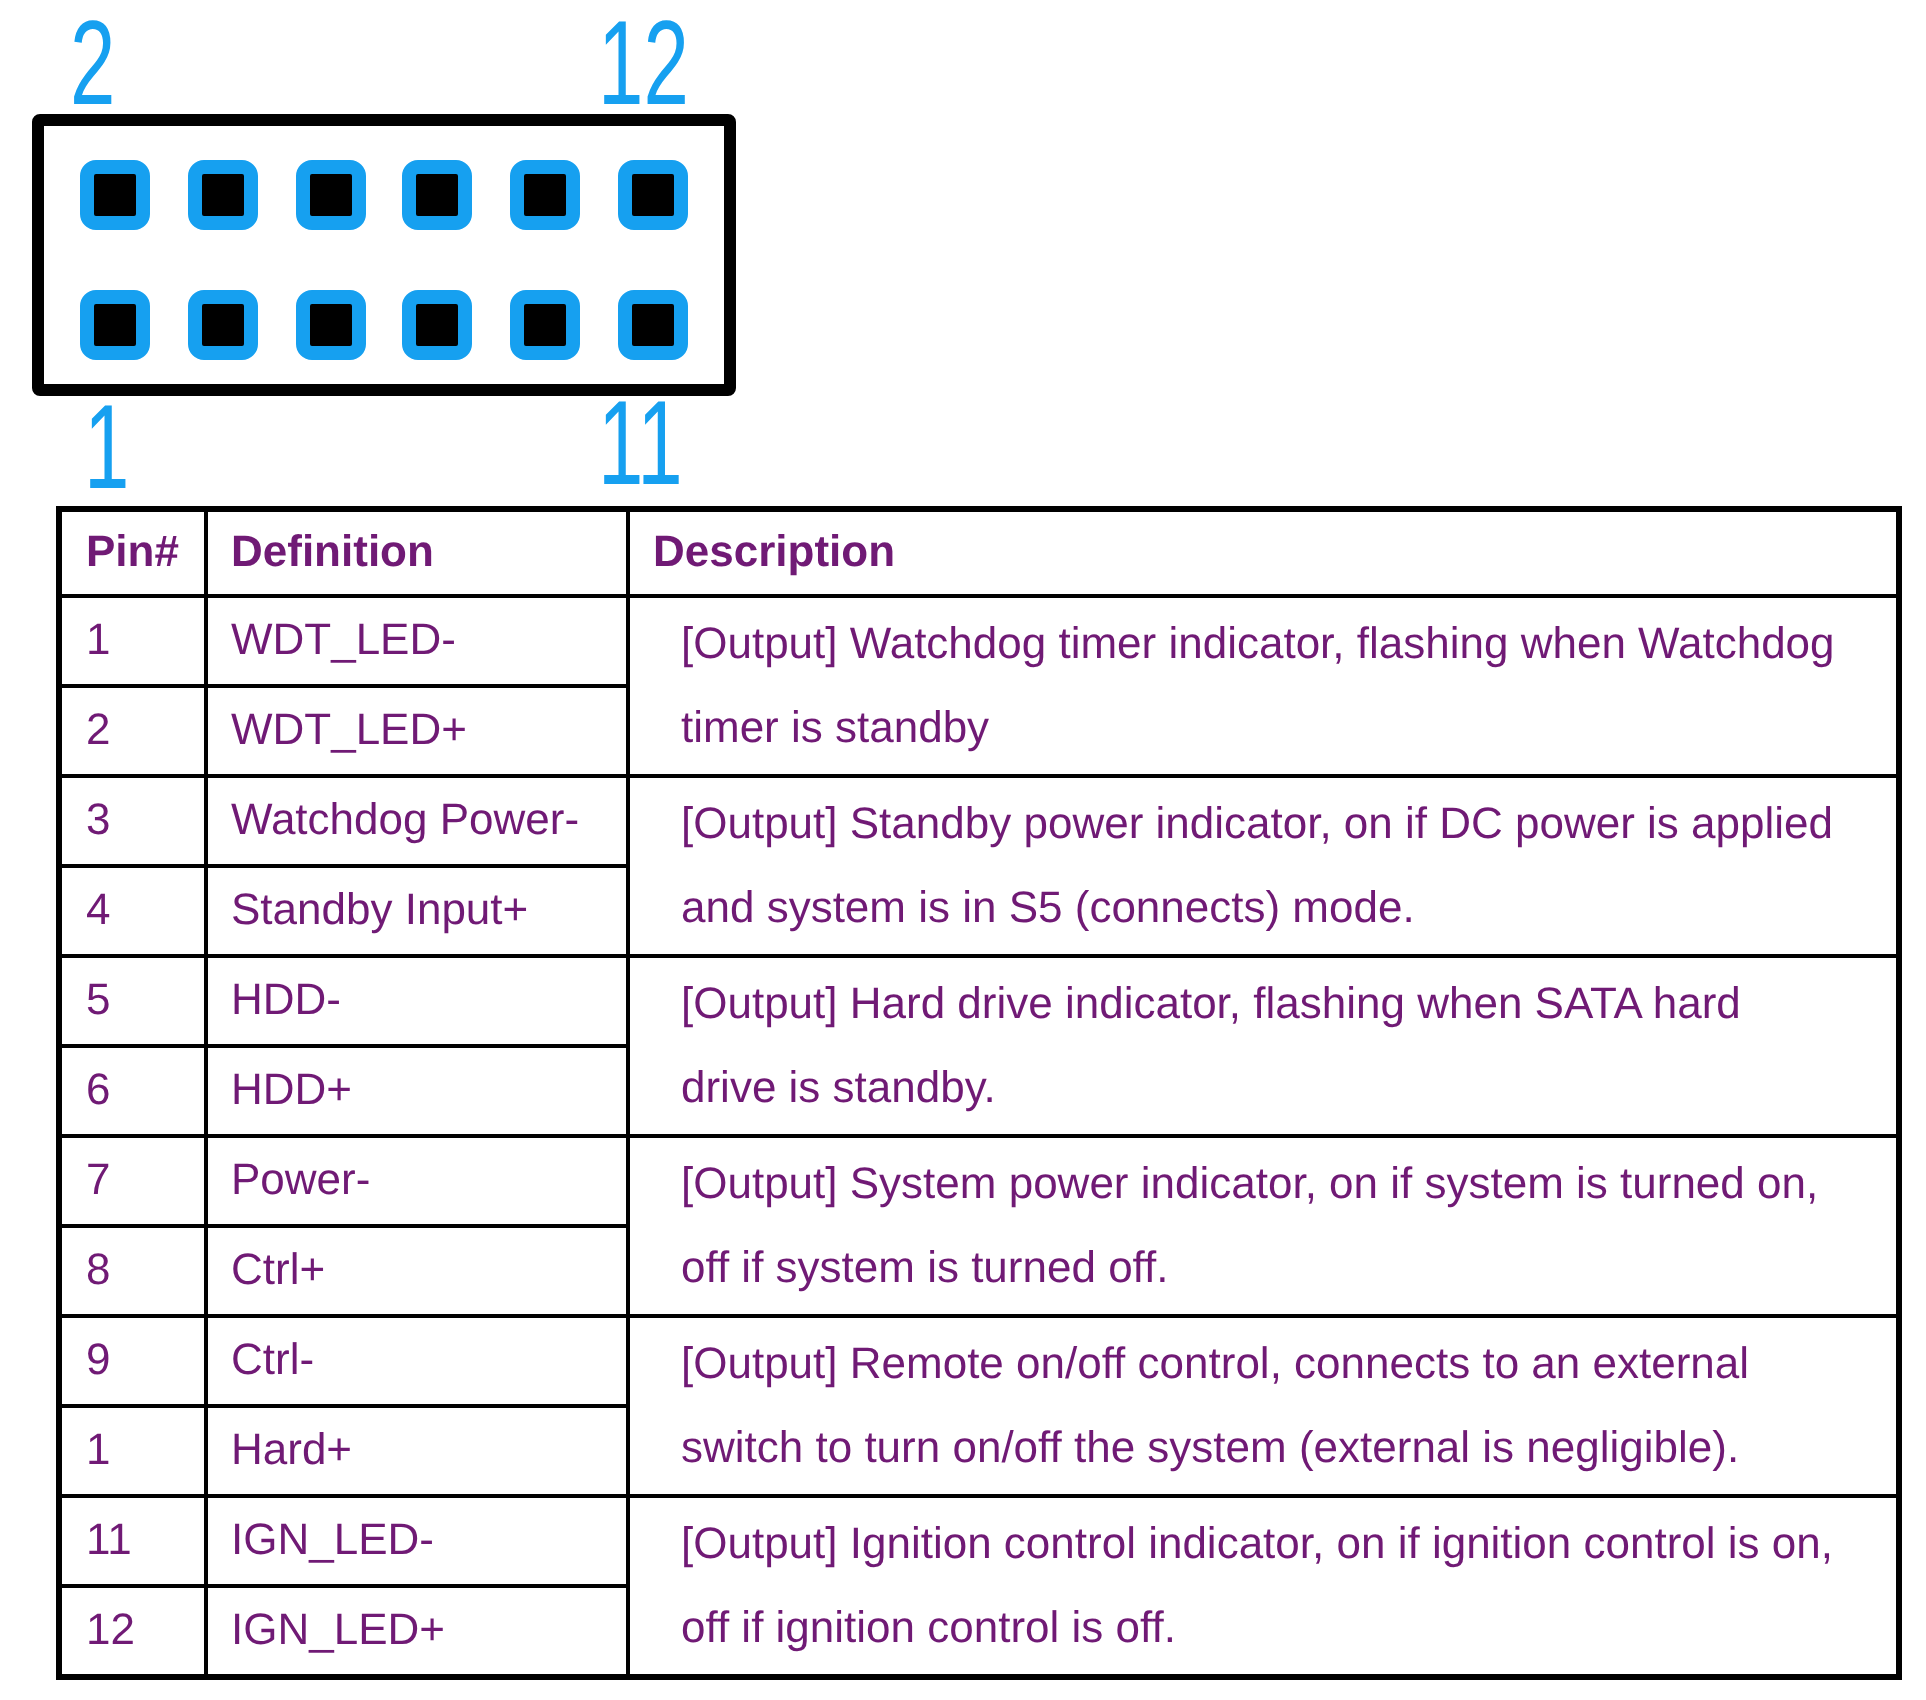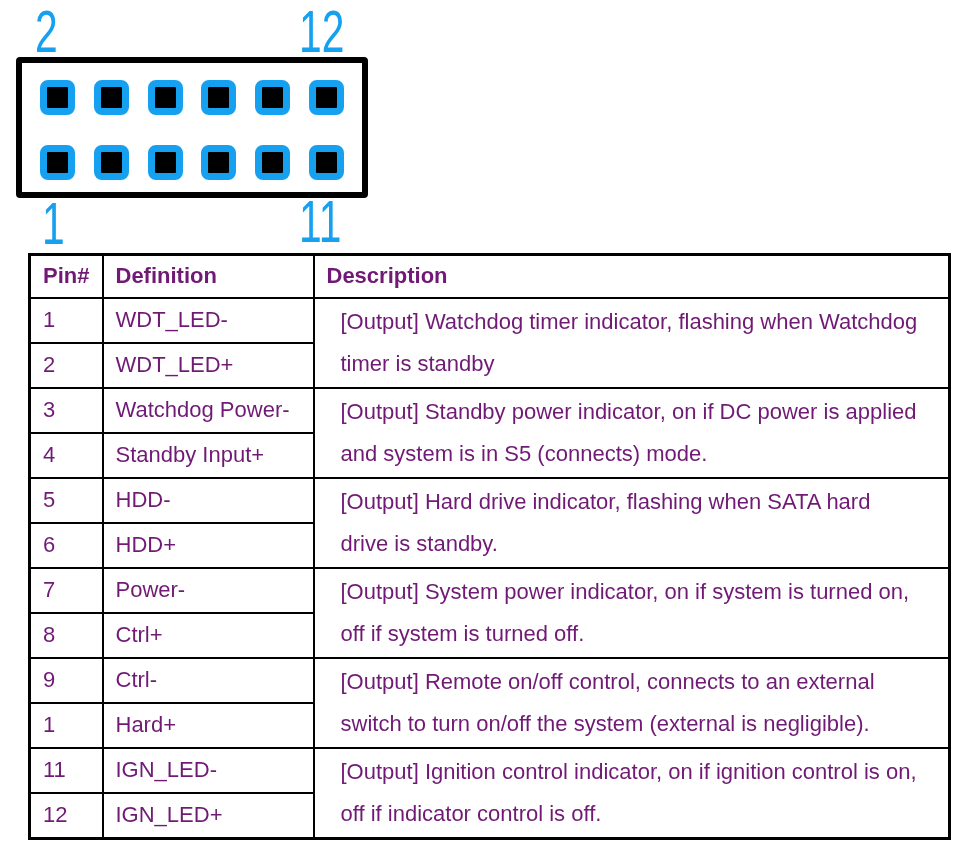--- a/index.html
+++ b/index.html
@@ -204,21 +204,21 @@
     <tr class="row">
       <td class="pin-cell">1</td>
       <td class="def-cell">Hard+</td>
     </tr>
 
     <tr class="row">
       <td class="pin-cell">11</td>
       <td class="def-cell">IGN_LED-</td>
       <td class="desc-cell" rowspan="2">
         <div class="desc-line">[Output] Ignition control indicator, on if ignition control is on,</div>
-        <div class="desc-line">off if indicator control is off.</div>
+        <div class="desc-line">off if ignition control is off.</div>
       </td>
     </tr>
     <tr class="row">
       <td class="pin-cell">12</td>
       <td class="def-cell">IGN_LED+</td>
     </tr>
   </tbody>
     </table>
 
 </div>

